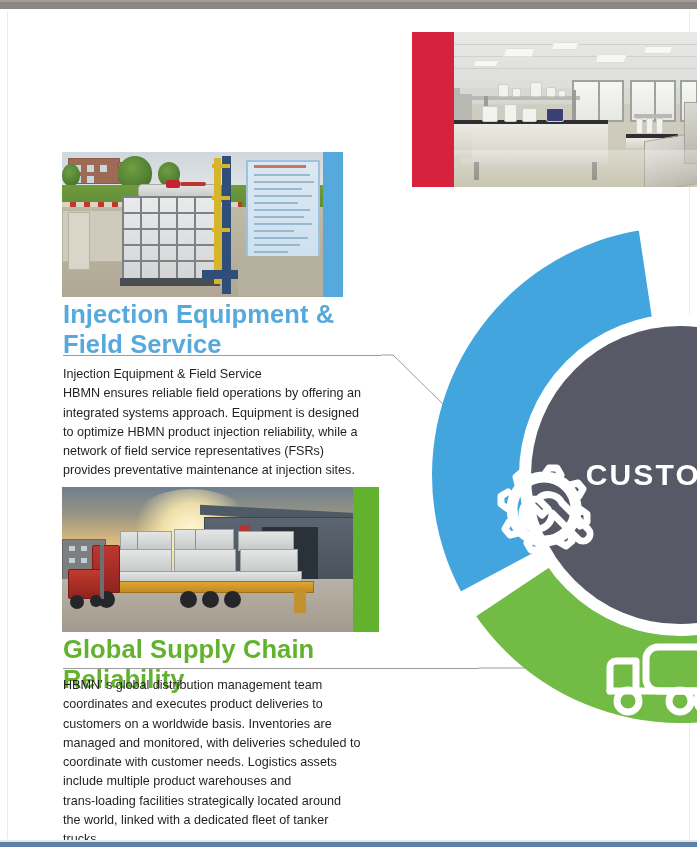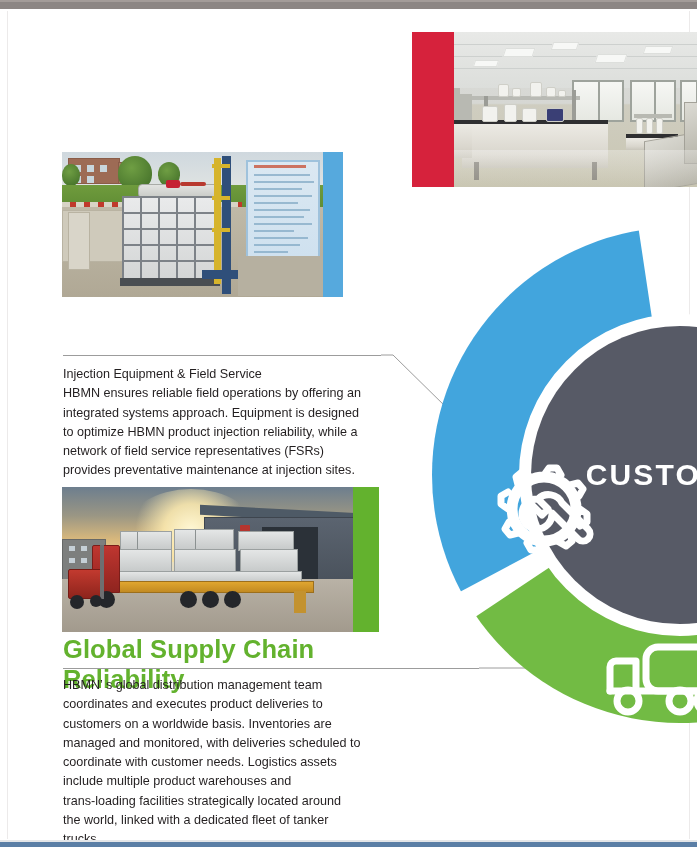--- a/index.html
+++ b/index.html
@@ -504,20 +504,22 @@
     <div class="tr-wheel" style="left:162px; top:104px; width:17px; height:17px;"></div>
     <div style="position:absolute; left:232px; top:104px; width:12px; height:22px; background:#c3922f;"></div>
 
     <div class="tr-forklift" style="left:6px; top:82px; width:34px; height:30px;"></div>
     <div class="tr-mast" style="left:38px; top:58px; height:54px;"></div>
     <div class="tr-wheel" style="left:8px; top:108px; width:14px; height:14px;"></div>
     <div class="tr-wheel" style="left:28px; top:108px; width:12px; height:12px;"></div>
     <div class="accentbar"></div>
   </div>
 
+  <div class="heading" id="h-injection" style="white-space: pre-line;">Injection Equipment &amp;
+Field Service</div>
   <div class="rule" id="rule-1"></div>
 
   <svg class="connector" id="conn-1" style="left:381px; top:348px;" width="80" height="72">
     <path d="M0,7 L12,7 L68,62" stroke="#9c9c9c" stroke-width="1" fill="none"></path>
   </svg>
 
   <div class="body-text" id="t-injection">Injection Equipment &amp;  Field Service
 HBMN ensures reliable field operations by offering an
 integrated systems approach. Equipment is designed
 to optimize HBMN product injection reliability, while a

